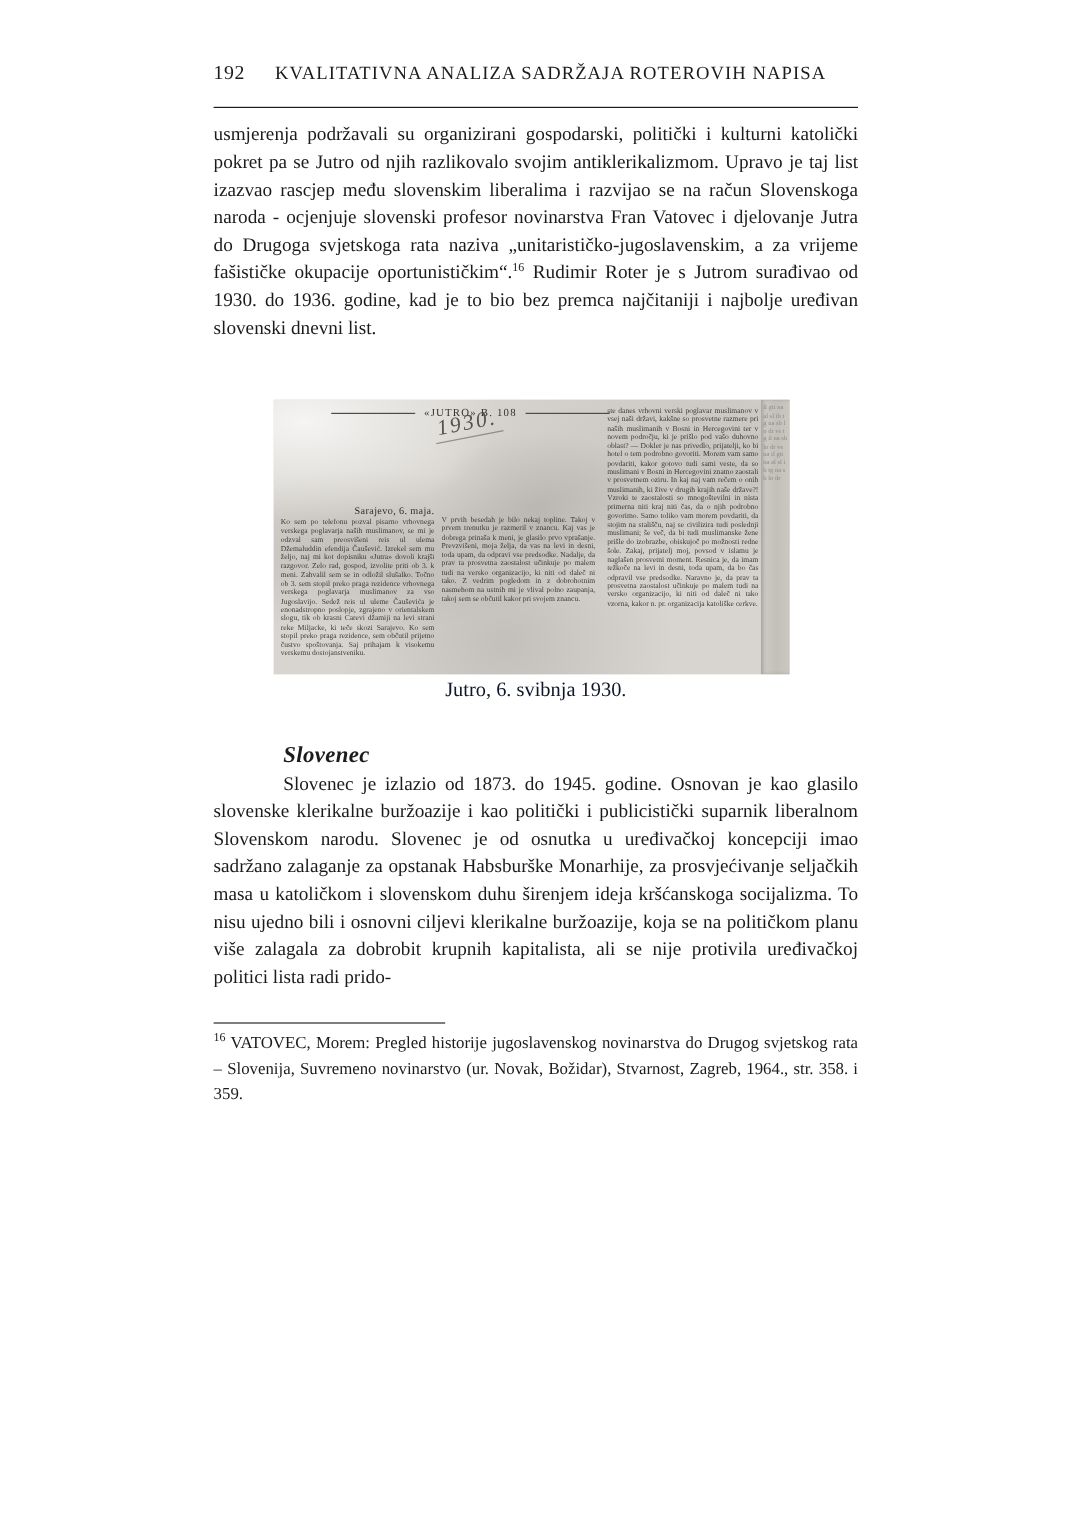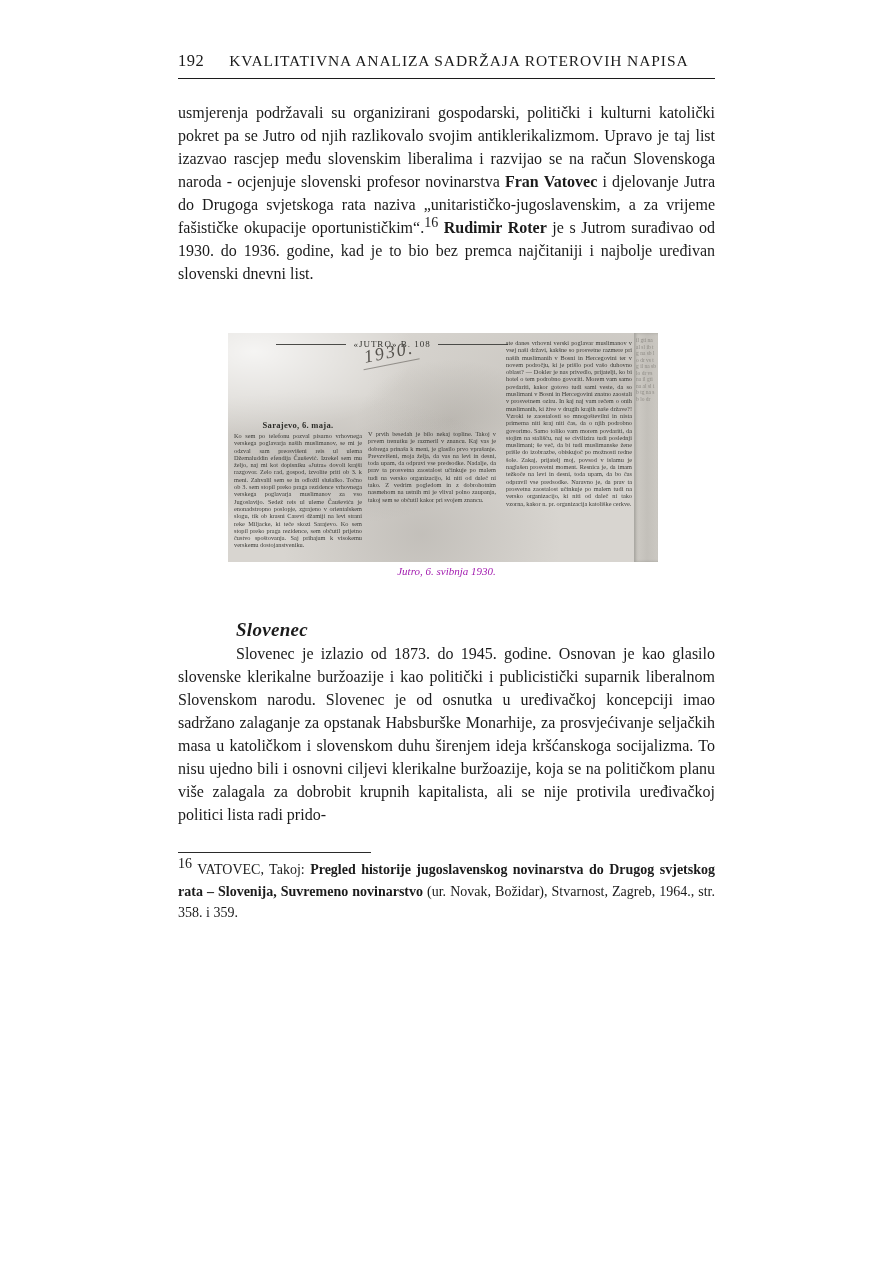--- a/index.html
+++ b/index.html
@@ -4,35 +4,35 @@
 <style>
   html,body { margin:0; padding:0; background:#ffffff; }
   .page {
     position:relative; width:892px; height:1263px; background:#ffffff;
     font-family:"Liberation Serif", serif; color:#1b1b1b; overflow:hidden;
   }
 
   
   .hdr {
     position:absolute; left:178px; top:51px; width:537px;
-    border-bottom:1.6px solid #1c1c1c; padding-bottom:7px; white-space:nowrap;
+    border-bottom:1.6px solid #1c1c1c; padding-bottom:18px; white-space:nowrap;
   }
   .pagenum { font-size:16.5px; letter-spacing:.5px; margin-right:25px; }
   .runtitle { font-size:15.5px; letter-spacing:.9px; }
 
   
   .body-text {
     position:absolute; left:178px; width:537px;
     font-size:16px; line-height:23px; text-align:justify; color:#1b1b1b; margin:0;
   }
   .p1 { top:101px; }
   .p2 { top:642px; text-indent:58px; }
   .i { }
-  .b { font-weight:bold; }
-  sup { font-size:14px; vertical-align:super; line-height:0; }
+  .b { font-weight:normal; }
+  sup { font-size:10px; vertical-align:super; line-height:0; }
 
   
   .clipping {
     position:absolute; left:228px; top:333px; width:430px; height:229px;
     background:
       radial-gradient(ellipse at 6% 8%, rgba(255,255,255,.75), transparent 28%),
       radial-gradient(ellipse at 18% 55%, rgba(115,110,103,.22), transparent 38%),
       radial-gradient(ellipse at 52% 38%, rgba(125,120,112,.28), transparent 30%),
       radial-gradient(ellipse at 45% 88%, rgba(110,105,99,.20), transparent 42%),
       radial-gradient(ellipse at 88% 22%, rgba(135,130,122,.22), transparent 45%),
@@ -54,43 +54,43 @@
   }
   .headline1 {
     position:absolute; left:7px; top:26px; width:290px;
     font-size:24px; font-weight:bold; letter-spacing:.5px; color:#181814; white-space:nowrap;
   }
   .headline2 {
     position:absolute; left:0; top:56px; width:287px; text-align:right;
     font-size:24px; font-weight:bold; letter-spacing:1px; color:#181814; white-space:nowrap;
   }
   .dateline {
-    position:absolute; left:6px; top:87px; width:128px; text-align:center;
-    font-size:8.5px; font-weight:bold; color:#2e2e2a; letter-spacing:.3px;
+    position:absolute; left:6px; top:87px; width:128px; text-align:right;
+    font-size:8.5px; font-weight:normal; color:#2e2e2a; letter-spacing:.3px;
   }
   .clipcol {
     position:absolute; font-size:6.3px; line-height:7.3px; text-align:justify;
     color:#2b2b27; overflow:hidden; filter:blur(.35px); opacity:.9;
   }
   .col1 { left:6px;   top:99px; width:128px; height:126px; }
   .col2 { left:140px; top:97px; width:128px; height:128px; }
   .col3 { left:278px; top:6px;  width:126px; height:219px; }
   .pedge {
     position:absolute; right:0; top:0; width:24px; height:229px;
     background:linear-gradient(90deg, #d0cdc7, #c3c0ba 55%, #cbc8c2);
     box-shadow:inset 2px 0 3px rgba(90,88,84,.35);
   }
   .pedge .ghost {
     font-size:5.5px; line-height:6.5px; color:#8d8a84; filter:blur(.5px);
     padding:4px 2px; word-break:break-all;
   }
 
   .caption {
     position:absolute; left:178px; top:565px; width:537px; text-align:center;
-    font-style:italic; font-size:11px; color:#a21caf;
+    font-size:17px; color:#0f172a;
   }
 
   .section-h {
     position:absolute; left:236px; top:619px; font-size:19px;
     font-weight:bold; font-style:italic; letter-spacing:.3px; margin:0;
   }
 
   .fn-rule { position:absolute; left:178px; top:852px; width:193px; border-top:1.3px solid #2a2a2a; }
   .footnote {
     position:absolute; left:178px; top:859px; width:537px; margin:0;
@@ -125,15 +125,15 @@
       </div>
     </div>
     <figcaption class="caption">Jutro, 6. svibnja 1930.</figcaption>
   </figure>
 
   <h2 class="section-h">Slovenec</h2>
 
   <p class="body-text p2"><span class="i">Slovenec</span><span> je izlazio od 1873. do 1945. godine. Osnovan je kao glasilo slovenske klerikalne buržoazije i kao politički i publicistički suparnik liberalnom </span><span class="i">Slovenskom narodu</span><span>. </span><span class="i">Slovenec</span><span> je od osnutka u uređivačkoj koncepciji imao sadržano zalaganje za opstanak Habsburške Monarhije, za prosvjećivanje seljačkih masa u katoličkom i slovenskom duhu širenjem ideja kršćanskoga socijalizma. To nisu ujedno bili i osnovni ciljevi klerikalne buržoazije, koja se na političkom planu više zalagala za dobrobit krupnih kapitalista, ali se nije protivila uređivačkoj politici lista radi prido-</span></p>
 
   <div class="fn-rule"></div>
-  <p class="footnote"><sup>16</sup><span> VATOVEC, Takoj: </span><span class="b">Pregled historije jugoslavenskog novinarstva do Drugog svjetskog rata – Slovenija, Suvremeno novinarstvo</span><span> (ur. Novak, Božidar), Stvarnost, Zagreb, 1964., str. 358. i 359.</span></p>
+  <p class="footnote"><sup>16</sup><span> VATOVEC, Morem: </span><span class="b">Pregled historije jugoslavenskog novinarstva do Drugog svjetskog rata – Slovenija, Suvremeno novinarstvo</span><span> (ur. Novak, Božidar), Stvarnost, Zagreb, 1964., str. 358. i 359.</span></p>
 
 </div>
 
 </body></html>

